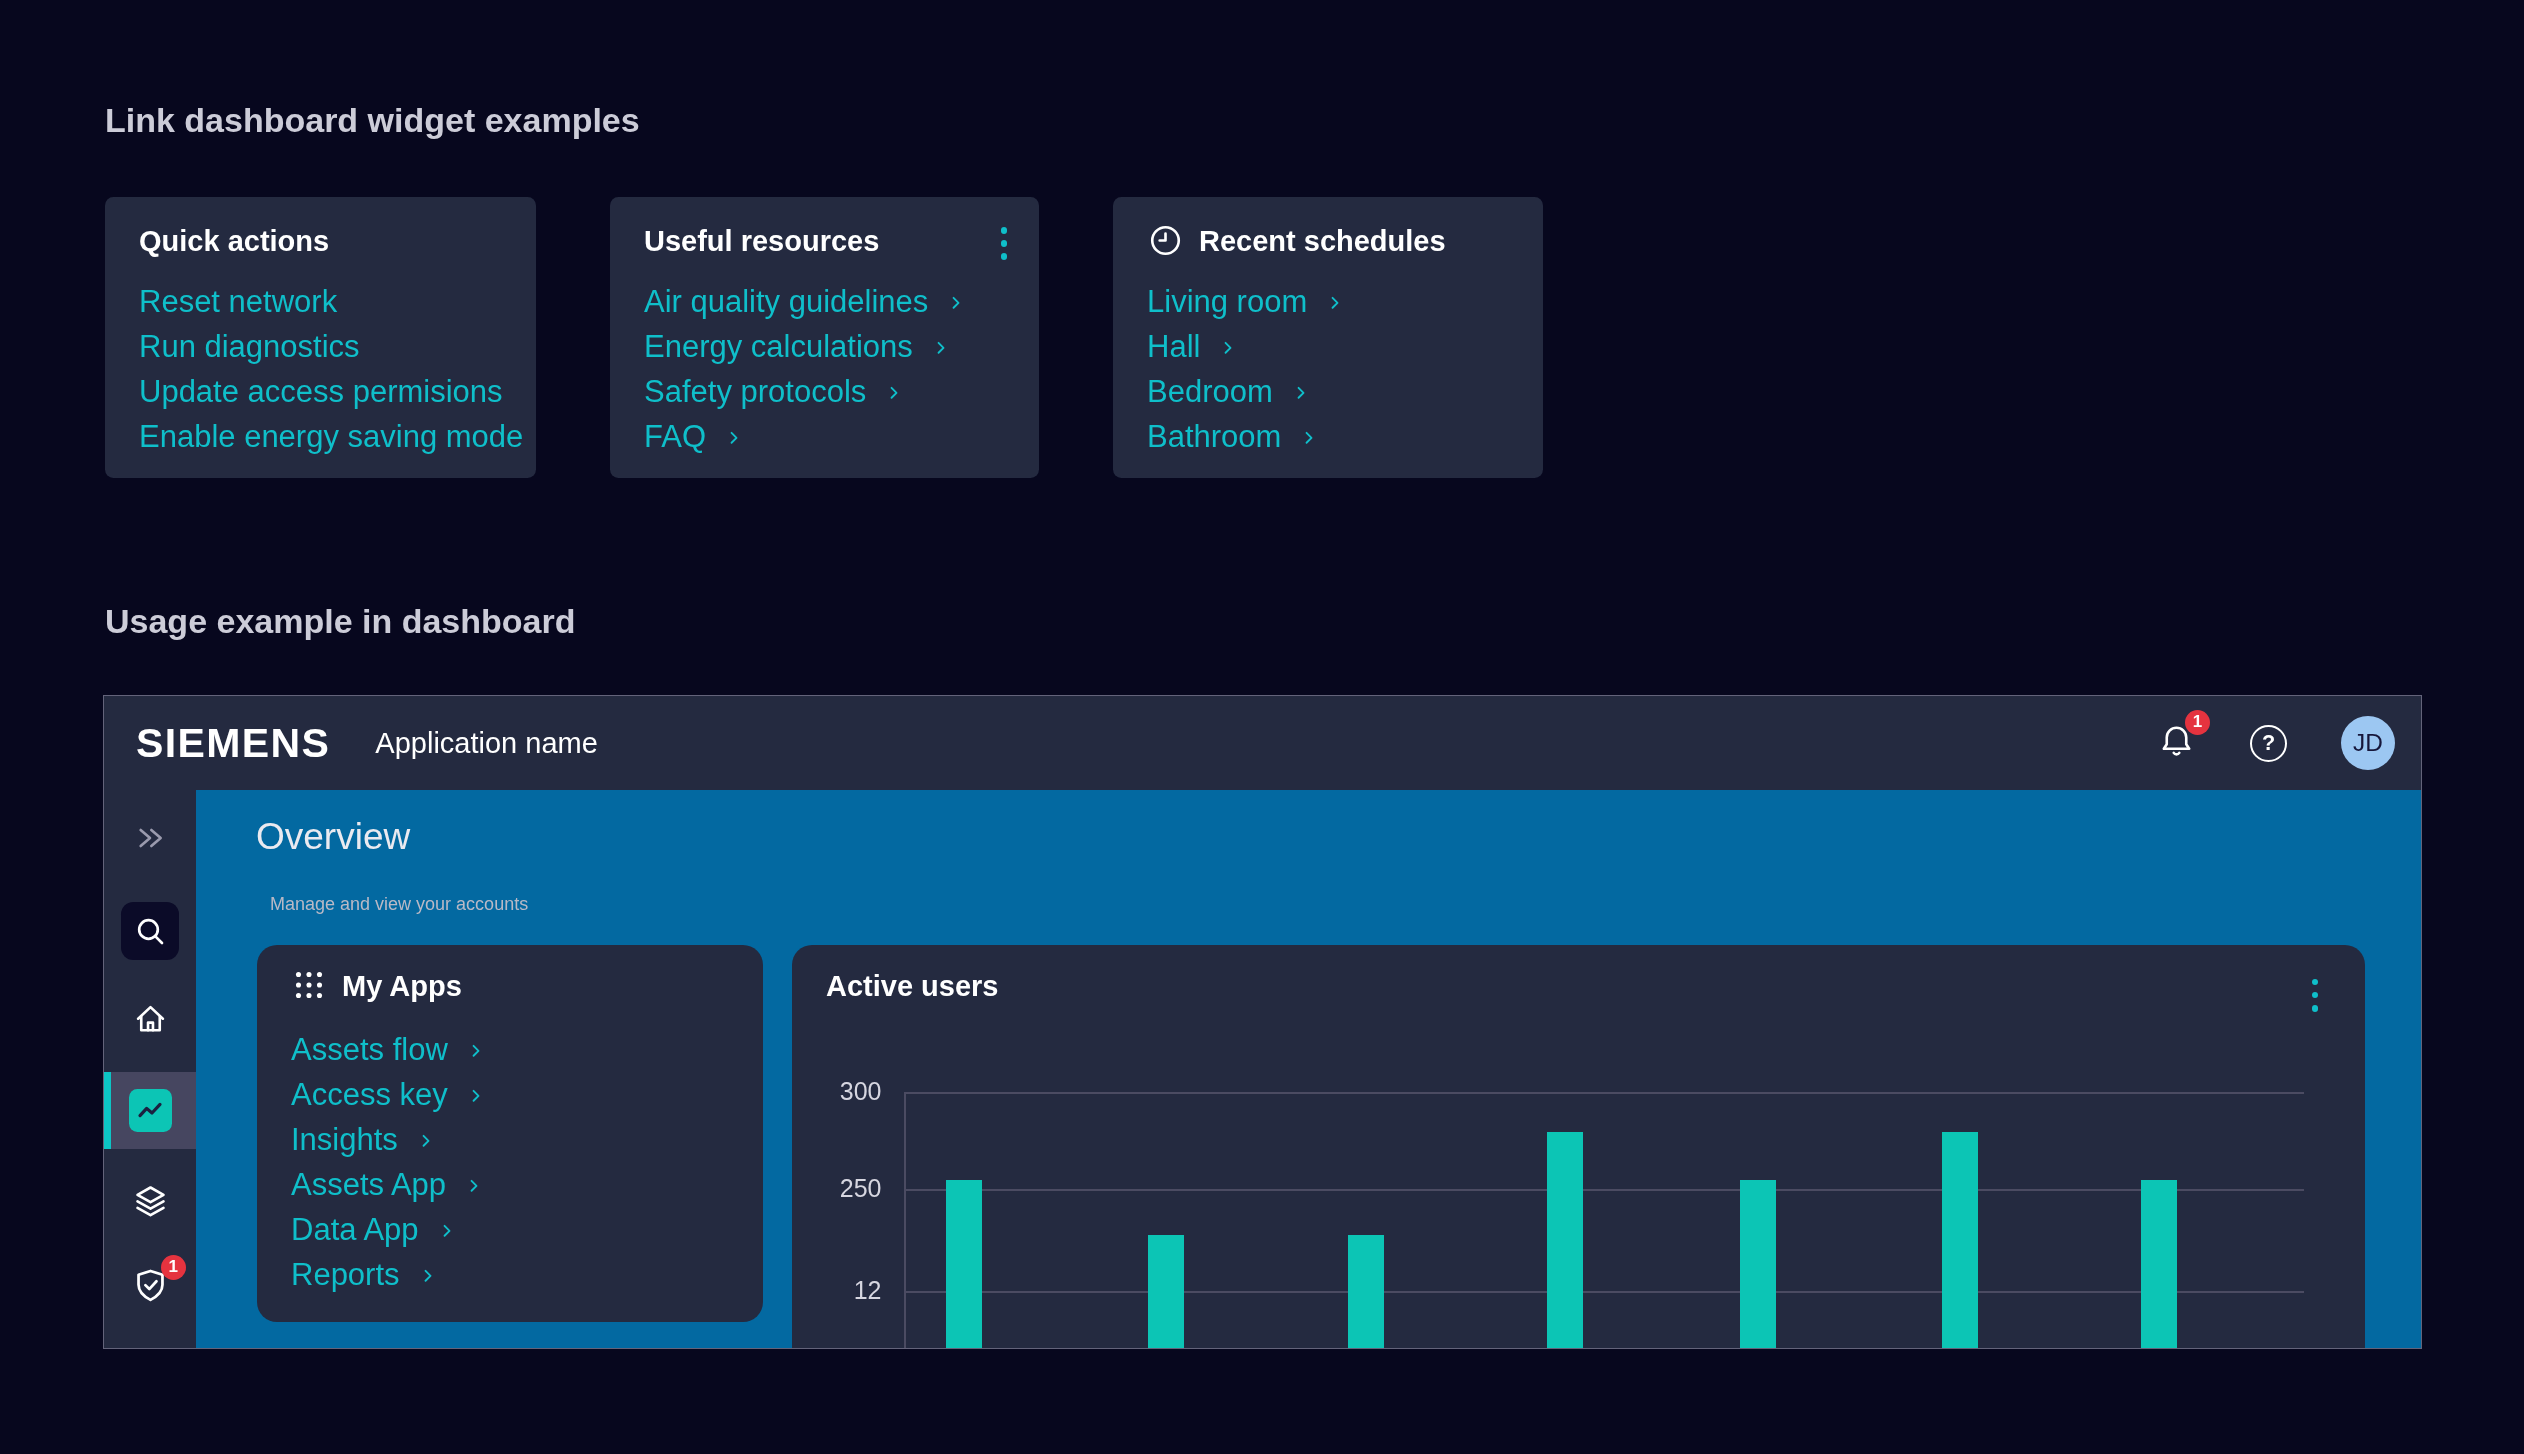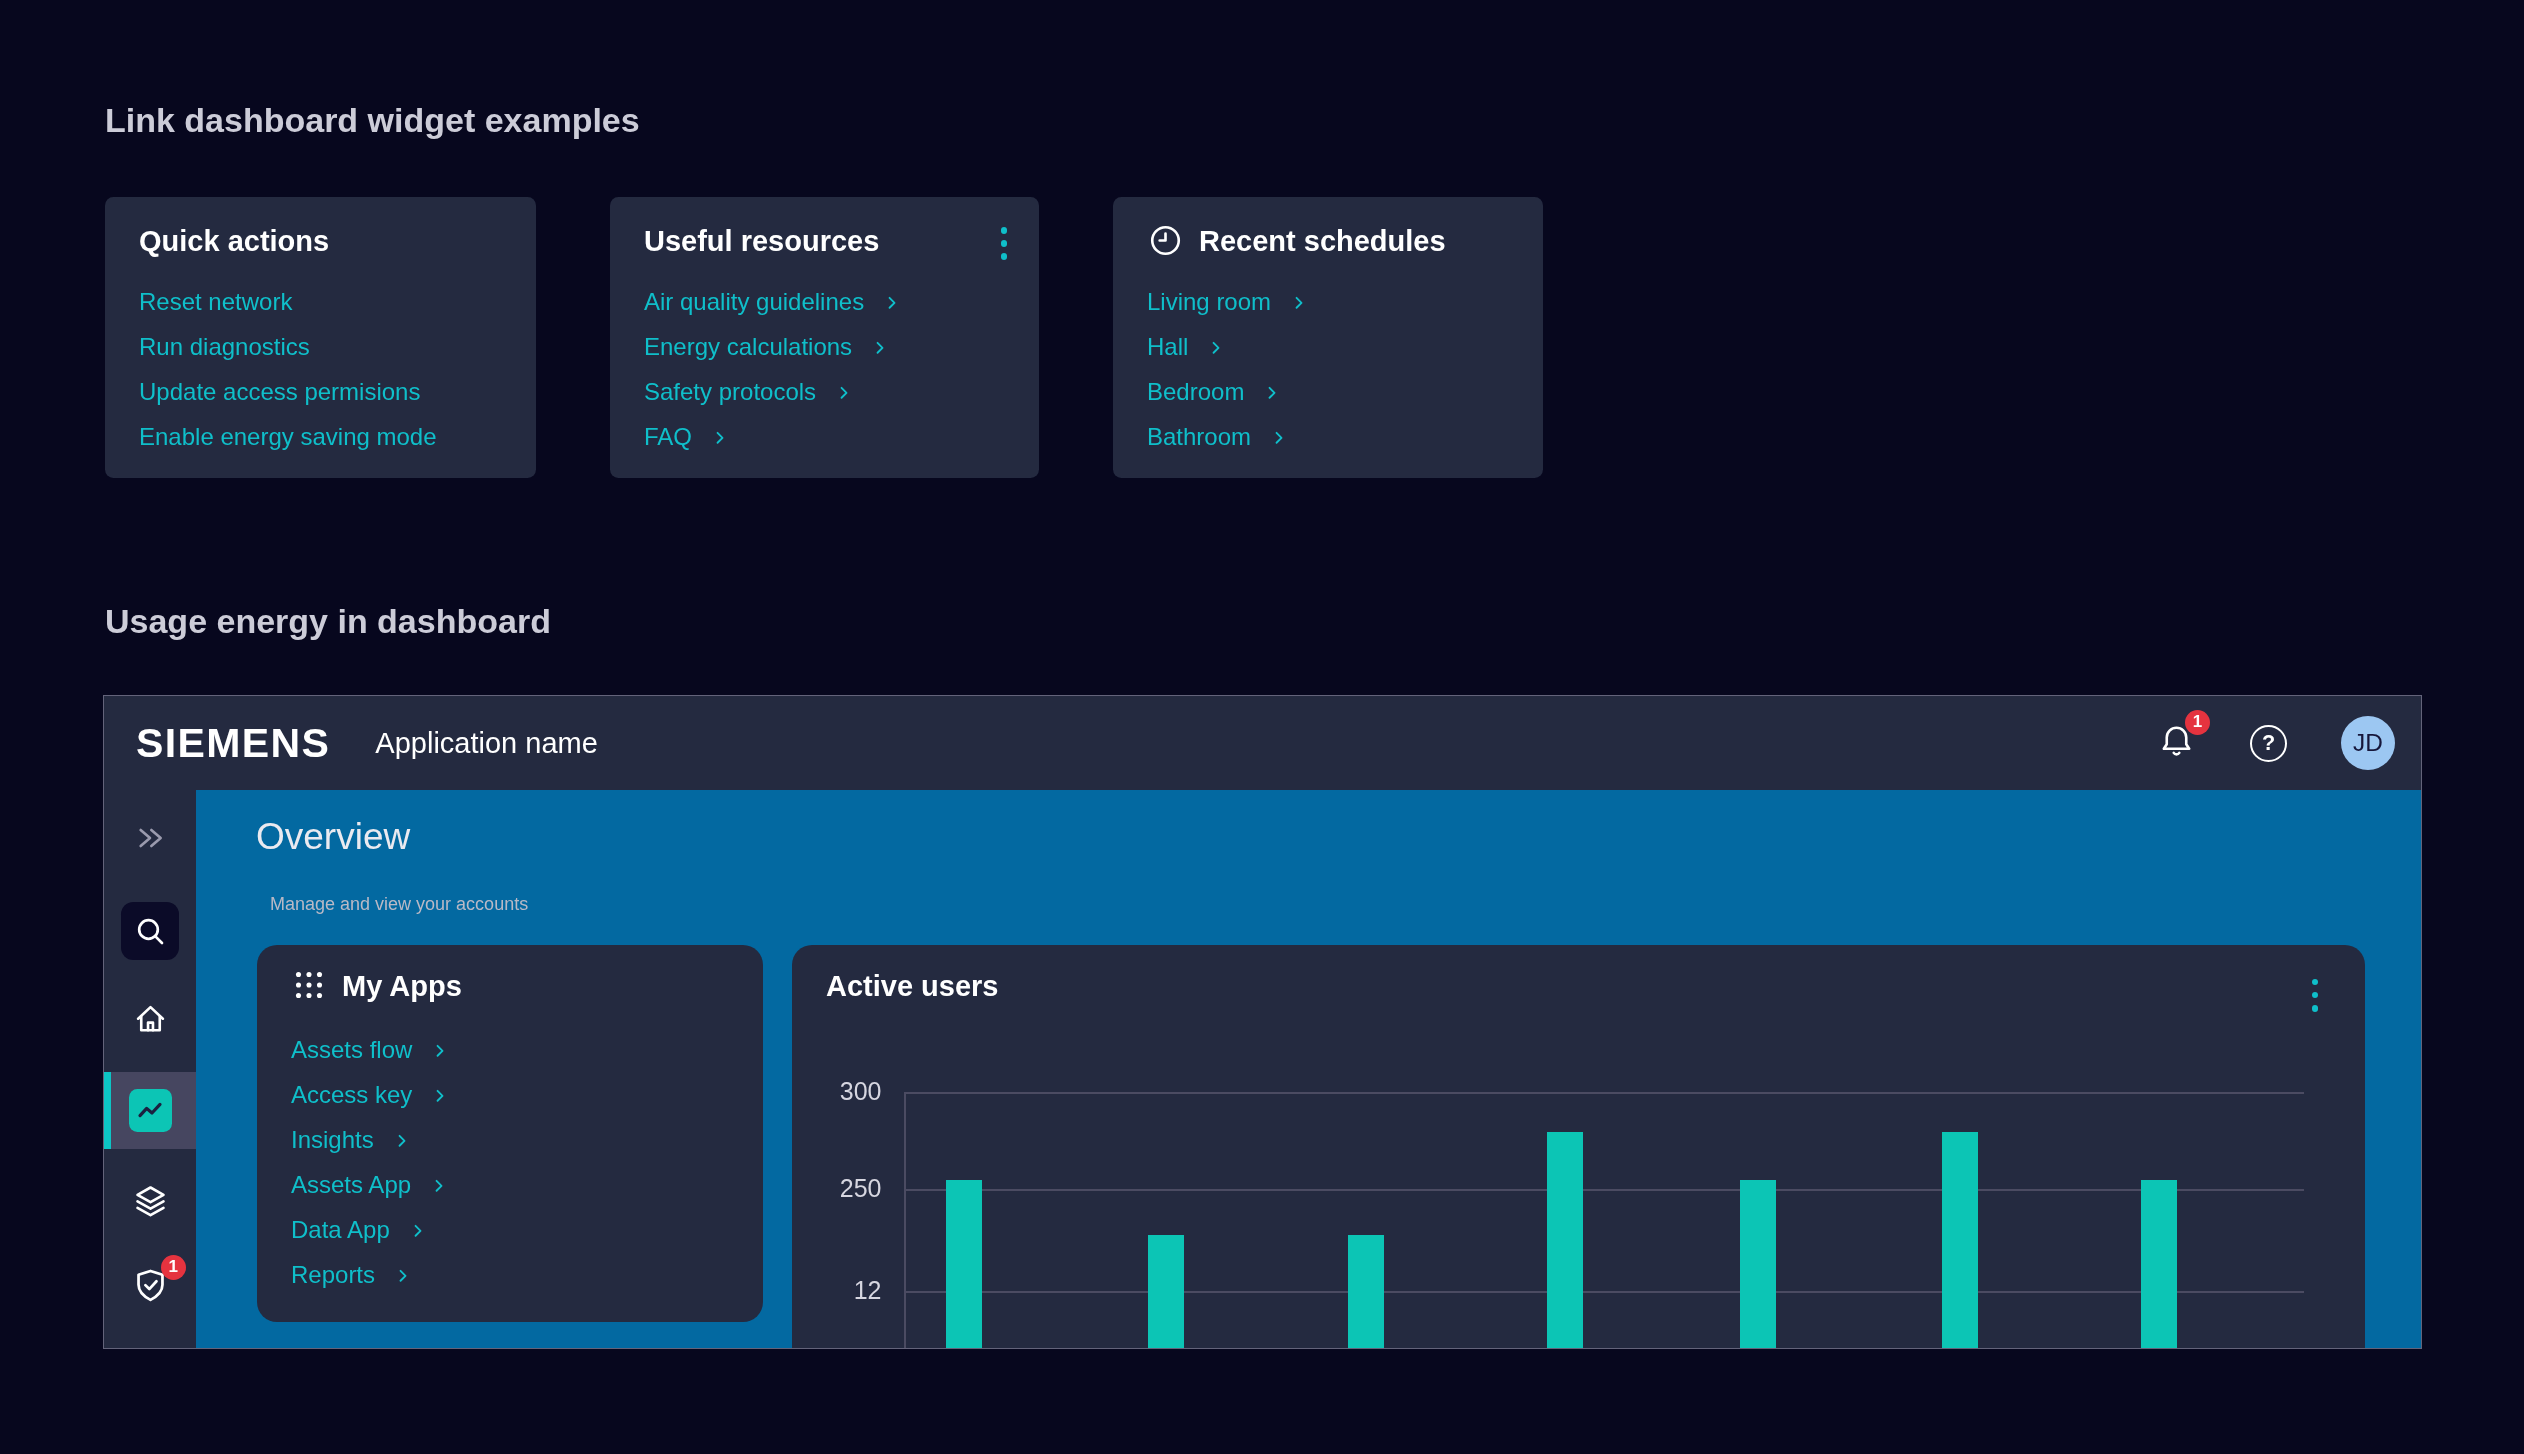--- a/index.html
+++ b/index.html
@@ -17,21 +17,21 @@
   #card-quick     { left:105px;  width:431px; }
   #card-resources { left:610px;  width:429px; }
   #card-schedules { left:1113px; width:430px; }
   .card-head { position:absolute; left:34px; top:24.4px; right:75px; height:41px; display:flex; align-items:center; gap:15px; }
   .card-title { margin:0; font-size:29px; font-weight:700; color:#ffffff; white-space:nowrap; }
   .kebab { position:absolute; top:24.4px; right:26px; display:flex; flex-direction:column; gap:6.6px; align-items:center; background:none; border:none; padding:5.6px; cursor:pointer; }
   .kebab .dot { width:6.6px; height:6.6px; border-radius:50%; background:#0fbfca; }
 
   .link-list { list-style:none; margin:0; padding:0; position:absolute; left:34px; top:82px; right:28px; }
   .link-list li { height:45px; display:flex; align-items:center; }
-  .link-list a { color:#0fbfca; font-size:24px; text-decoration:none; display:flex; align-items:center; gap:17px; white-space:nowrap; }
+  .link-list a { color:#0fbfca; font-size:31px; text-decoration:none; display:flex; align-items:center; gap:17px; white-space:nowrap; }
   .link-list a svg { display:block; margin-top:2.8px; }
 
   
   .dashboard { position:absolute; left:103px; top:695px; width:2319px; height:654px;
     background:#03031a; border:1.9px solid #63637a; overflow:hidden; }
 
   .app-header { position:absolute; left:0; top:0; right:0; height:94px; background:#242a40; display:flex; align-items:center; }
   .brand { font-size:41px; font-weight:800; letter-spacing:1.4px; color:#fff; margin-left:32px; }
   .app-name { font-size:29px; color:#fff; margin-left:45px; }
   .header-actions { margin-left:auto; display:flex; align-items:center; gap:54px; margin-right:26px; }
@@ -192,21 +192,21 @@
           <a href="#">
             <span>Bathroom</span>
             <svg width="21.6" height="21.6" viewBox="0 0 24 24" fill="none" stroke="currentColor" stroke-width="2.1" stroke-linecap="round" stroke-linejoin="round">
               <path d="M9.5 6.5L15 12l-5.5 5.5"></path>
             </svg>
           </a>
         </li>
       </ul>
   </article>
 
-  <h2 class="section-title" id="title-usage">Usage energy in dashboard</h2>
+  <h2 class="section-title" id="title-usage">Usage example in dashboard</h2>
 
   <section class="dashboard">
 
     <header class="app-header">
       <div class="brand">SIEMENS</div>
       <div class="app-name">Application name</div>
       <div class="header-actions">
         <button class="icon-btn" aria-label="notifications">
           <span>
             <svg width="39" height="39" viewBox="0 0 24 24" fill="none" stroke="#ffffff" stroke-width="1.6" stroke-linecap="round" stroke-linejoin="round">

